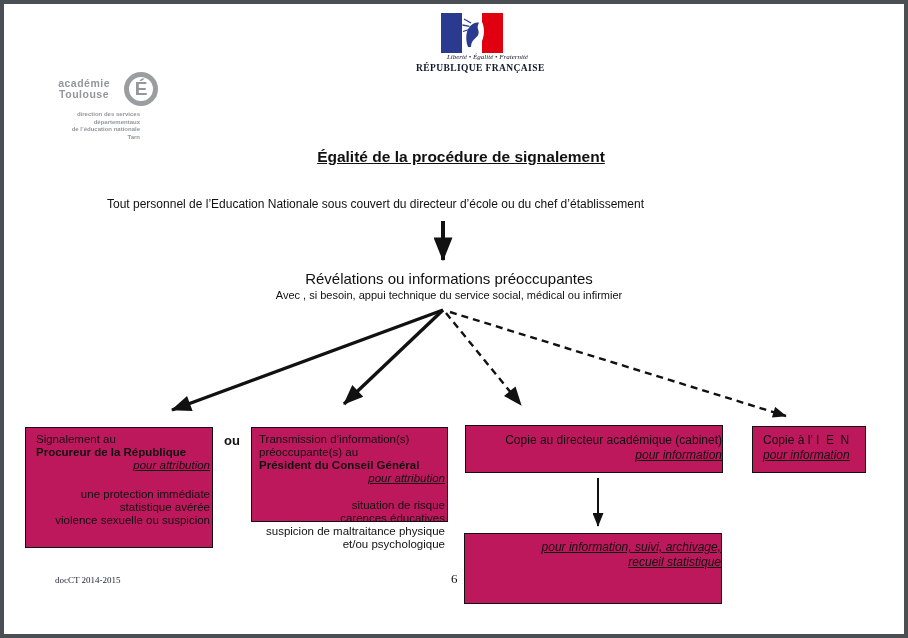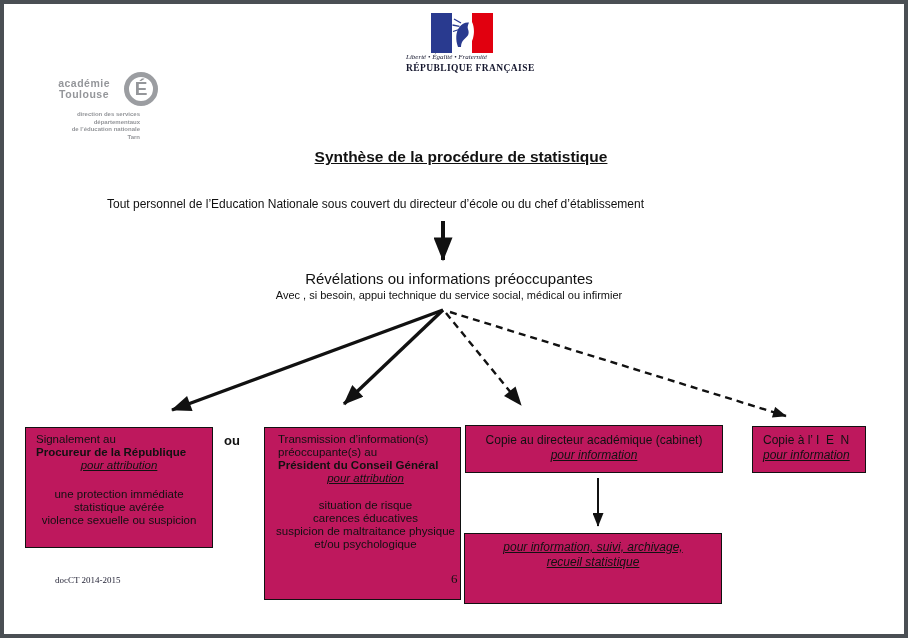--- a/index.html
+++ b/index.html
@@ -3,49 +3,49 @@
 <meta charset="utf-8">
 <style>
   *{margin:0;padding:0;box-sizing:border-box}
   html,body{background:#ffffff}
   body{width:908px;height:638px;font-family:"Liberation Sans",sans-serif;color:#111}
   .page{position:relative;width:908px;height:638px;background:#fff;overflow:hidden}
   .frame{position:absolute;inset:0;border:4px solid #4a4f54;pointer-events:none;z-index:50}
   .arrows{position:absolute;left:0;top:0;width:908px;height:638px;pointer-events:none;z-index:5}
 
   
-  .rf-logo{position:absolute;left:406px;top:13px;width:112px;text-align:left;line-height:1.1}
+  .rf-logo{position:absolute;left:416px;top:13px;width:112px;text-align:right;line-height:1.1}
   .rf-flag{display:block;margin:0 auto}
   .rf-motto{font-family:"Liberation Serif",serif;font-style:italic;font-size:7px;color:#15172e;margin-top:1px;white-space:nowrap}
   .rf-name{font-family:"Liberation Serif",serif;font-weight:bold;font-size:9.5px;letter-spacing:.4px;color:#15172e;margin-top:1px;white-space:nowrap}
 
   
   .acad{position:absolute;left:58px;top:72px;width:100px;color:#94969a}
   .acad-row{display:flex;justify-content:flex-end;align-items:center}
   .acad-names{text-align:center;font-weight:bold;font-size:10.5px;line-height:11px;letter-spacing:.5px;margin-right:14px}
   .acad-badge{width:34px;height:34px;border:5px solid #9b9da1;border-radius:50%;font-weight:bold;font-size:19px;line-height:24px;text-align:center;color:#94969a;flex:0 0 auto}
   .acad-sub{margin-top:5px;text-align:right;font-size:6px;line-height:7.5px;padding-right:18px;font-weight:bold}
 
   .title{position:absolute;left:0;top:148px;width:908px;text-align:center;padding-left:14px;font-size:15.5px;font-weight:bold;text-decoration:underline}
   .intro{position:absolute;left:0;top:197px;width:737px;text-align:center;padding-left:14px;font-size:12px}
 
   .central{position:absolute;left:0;top:270px;width:908px;text-align:center;padding-right:10px}
   .central-h{font-size:15px}
   .central-s{font-size:11px;margin-top:2px}
 
   .box{position:absolute;border:1px solid #111;background:#be185d;font-size:11.5px;line-height:13px}
   .box .lft{text-align:left}
-  .box .ctr{text-align:center}
+  .box .ctr{text-align:right}
   .b{font-weight:bold}
   .iu{font-style:italic;text-decoration:underline}
 
   .box1{left:25px;top:427px;width:188px;height:121px;padding:5px 2px 0 2px}
   .box1 .lft{padding-left:8px}
   .box1 .gap{height:16px}
-  .box2{left:264px;top:427px;width:197px;height:173px;padding:5px 2px 0 8px}
+  .box2{left:251px;top:427px;width:197px;height:95px;padding:5px 2px 0 2px}
   .box2 .lft{padding-left:5px}
   .box2 .gap{height:14px}
   .box3{left:465px;top:425px;width:258px;height:48px;padding-top:7px;font-size:12px;line-height:15px}
   .box4{left:752px;top:426px;width:114px;height:47px;padding:6px 0 0 10px;font-size:12px;line-height:15px}
   .box5{left:464px;top:533px;width:258px;height:71px;padding-top:6px;font-size:12px;line-height:15px}
 
   .ou{position:absolute;left:213px;top:433px;width:38px;text-align:center;font-size:13px;font-weight:bold}
 
   .footer-doc{position:absolute;left:55px;top:575px;font-family:"Liberation Serif",serif;font-size:9px;color:#1d1d30}
   .footer-num{position:absolute;left:451px;top:571px;font-family:"Liberation Serif",serif;font-size:13px;color:#111;z-index:10}
@@ -100,21 +100,21 @@
       <div class="acad-badge">É</div>
     </div>
     <div class="acad-sub">
       <div>direction des services</div>
       <div>départementaux</div>
       <div>de l’éducation nationale</div>
       <div>Tarn</div>
     </div>
   </div>
 
-  <div class="title">Synthèse de la procédure de statistique</div>
+  <div class="title">Égalité de la procédure de signalement</div>
   <div class="intro">Tout personnel de l’Education Nationale sous couvert du directeur d’école ou du chef d’établissement</div>
 
   <div class="central">
     <div class="central-h">Révélations ou informations préoccupantes</div>
     <div class="central-s">Avec , si besoin, appui technique du service social, médical ou infirmier</div>
   </div>
 
   <div class="box box1">
     <div class="lft">Signalement au</div>
     <div class="lft b">Procureur de la République</div>

